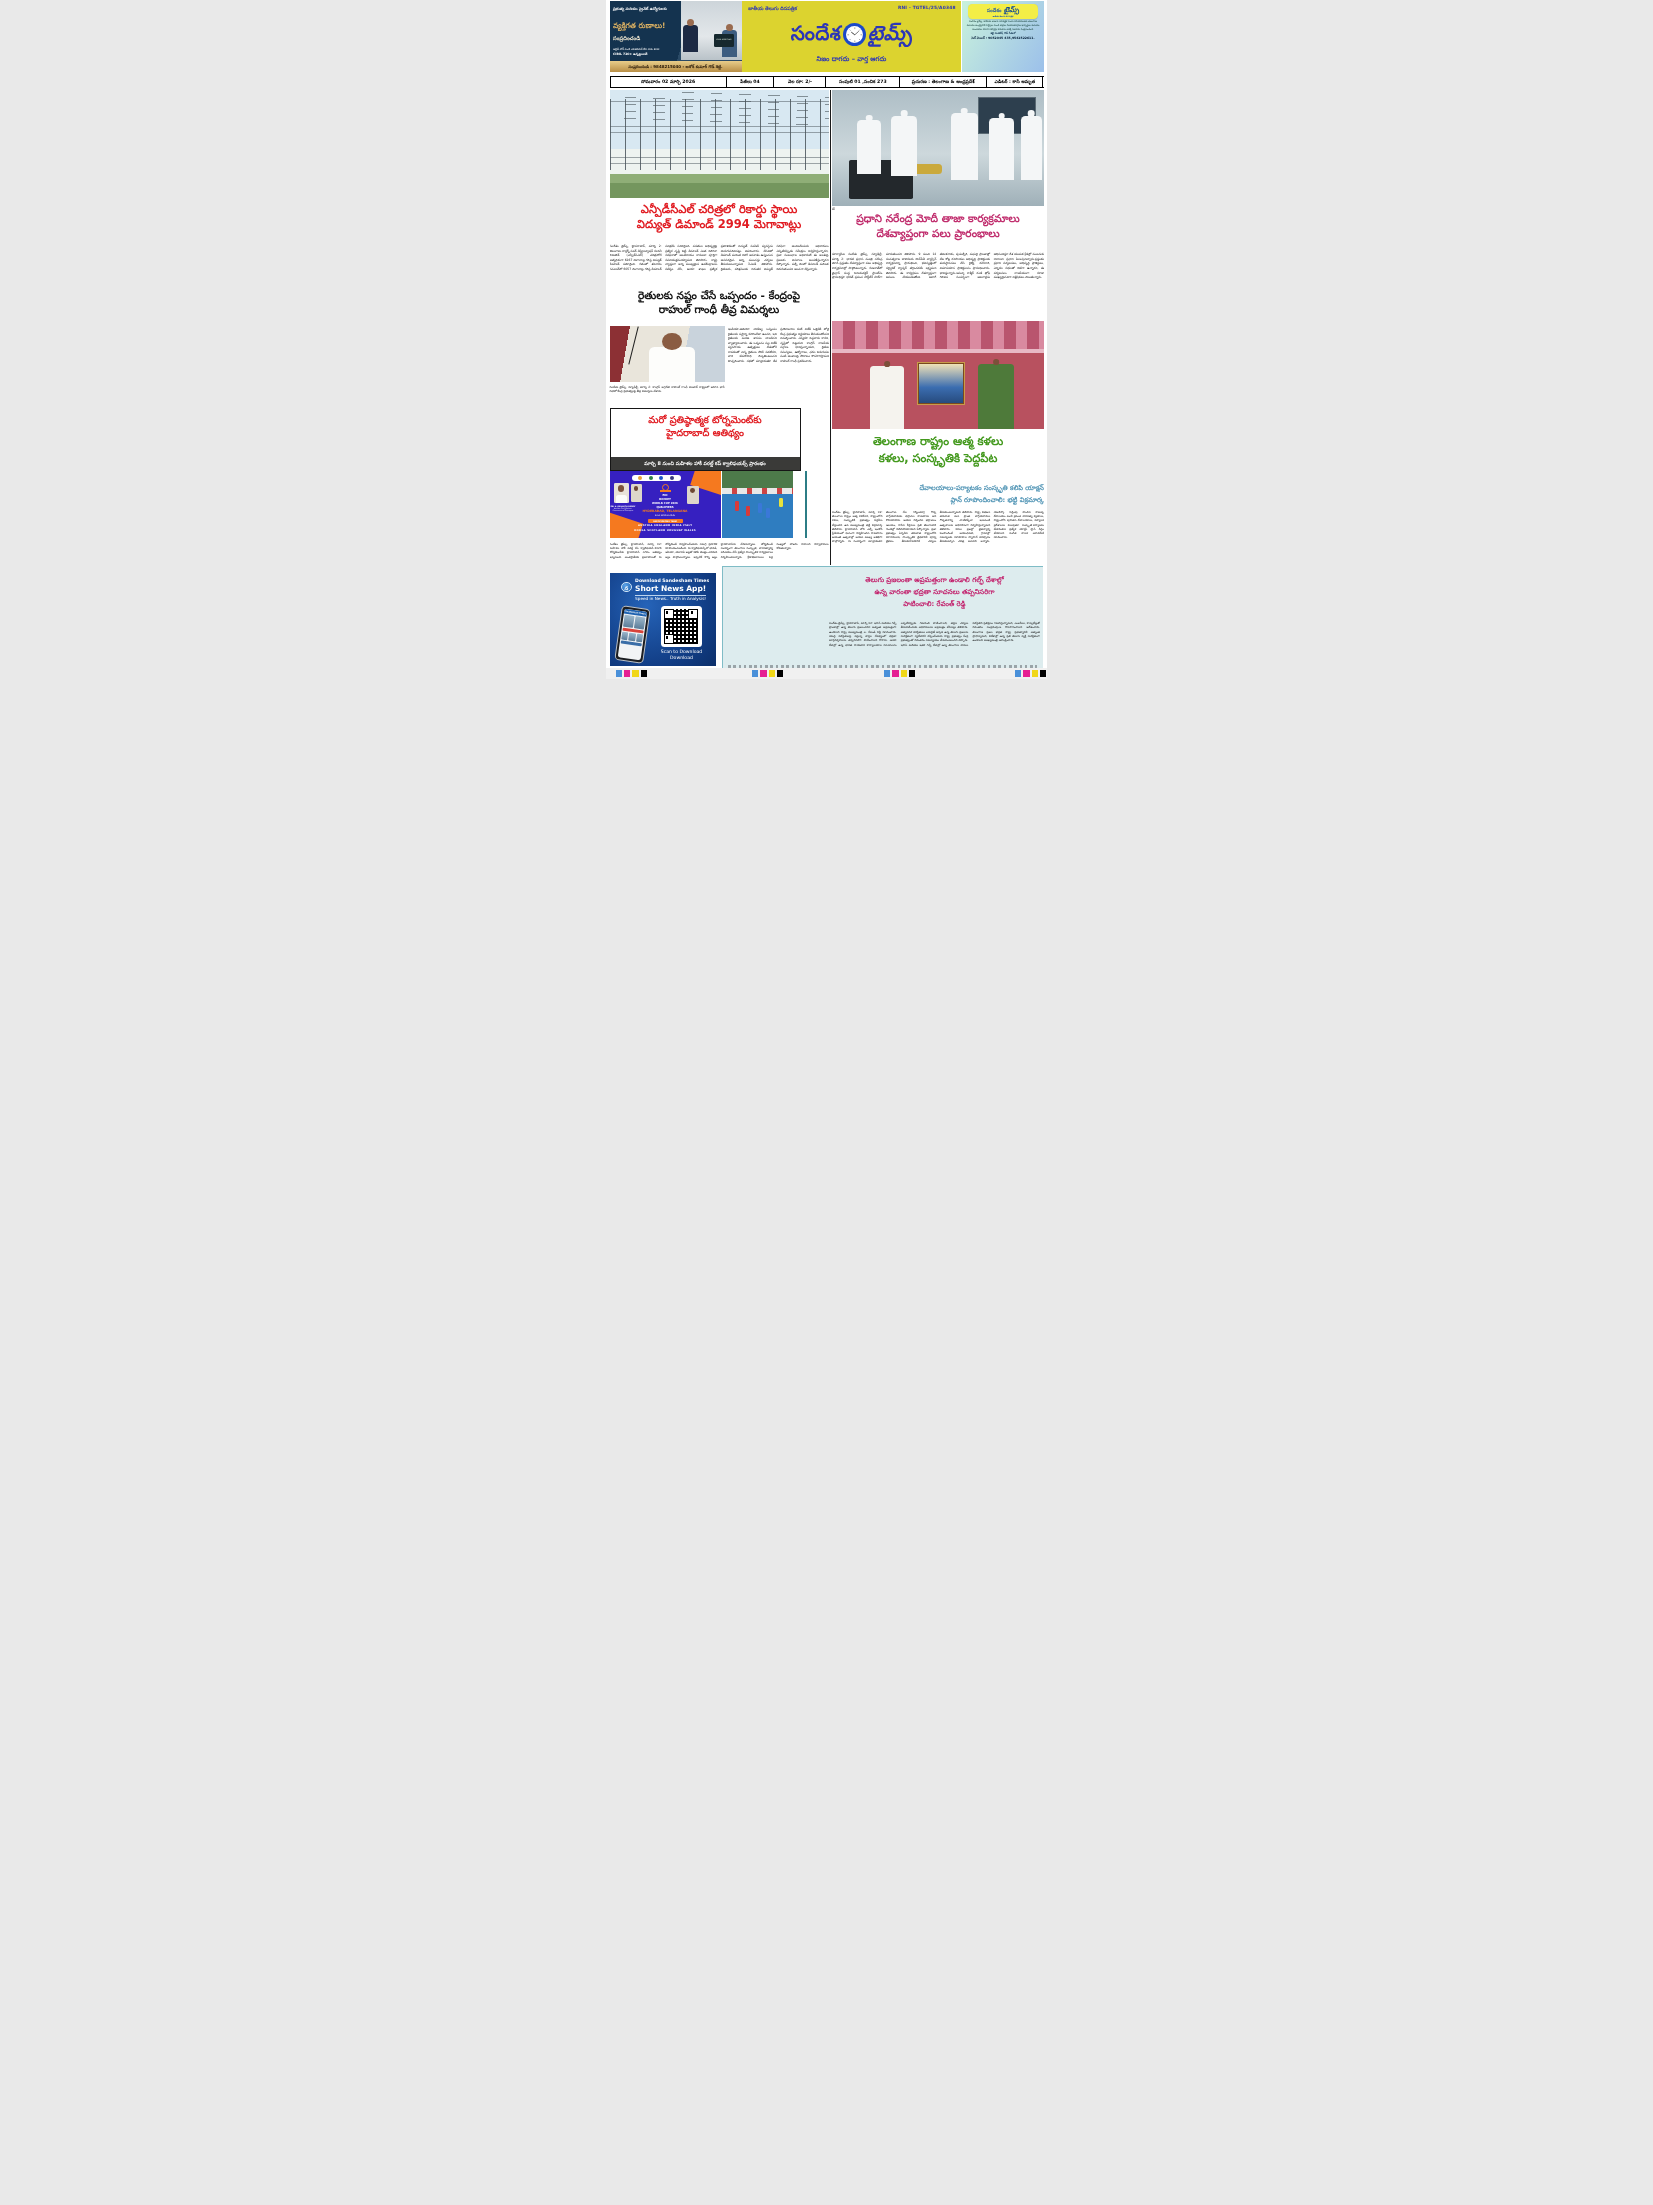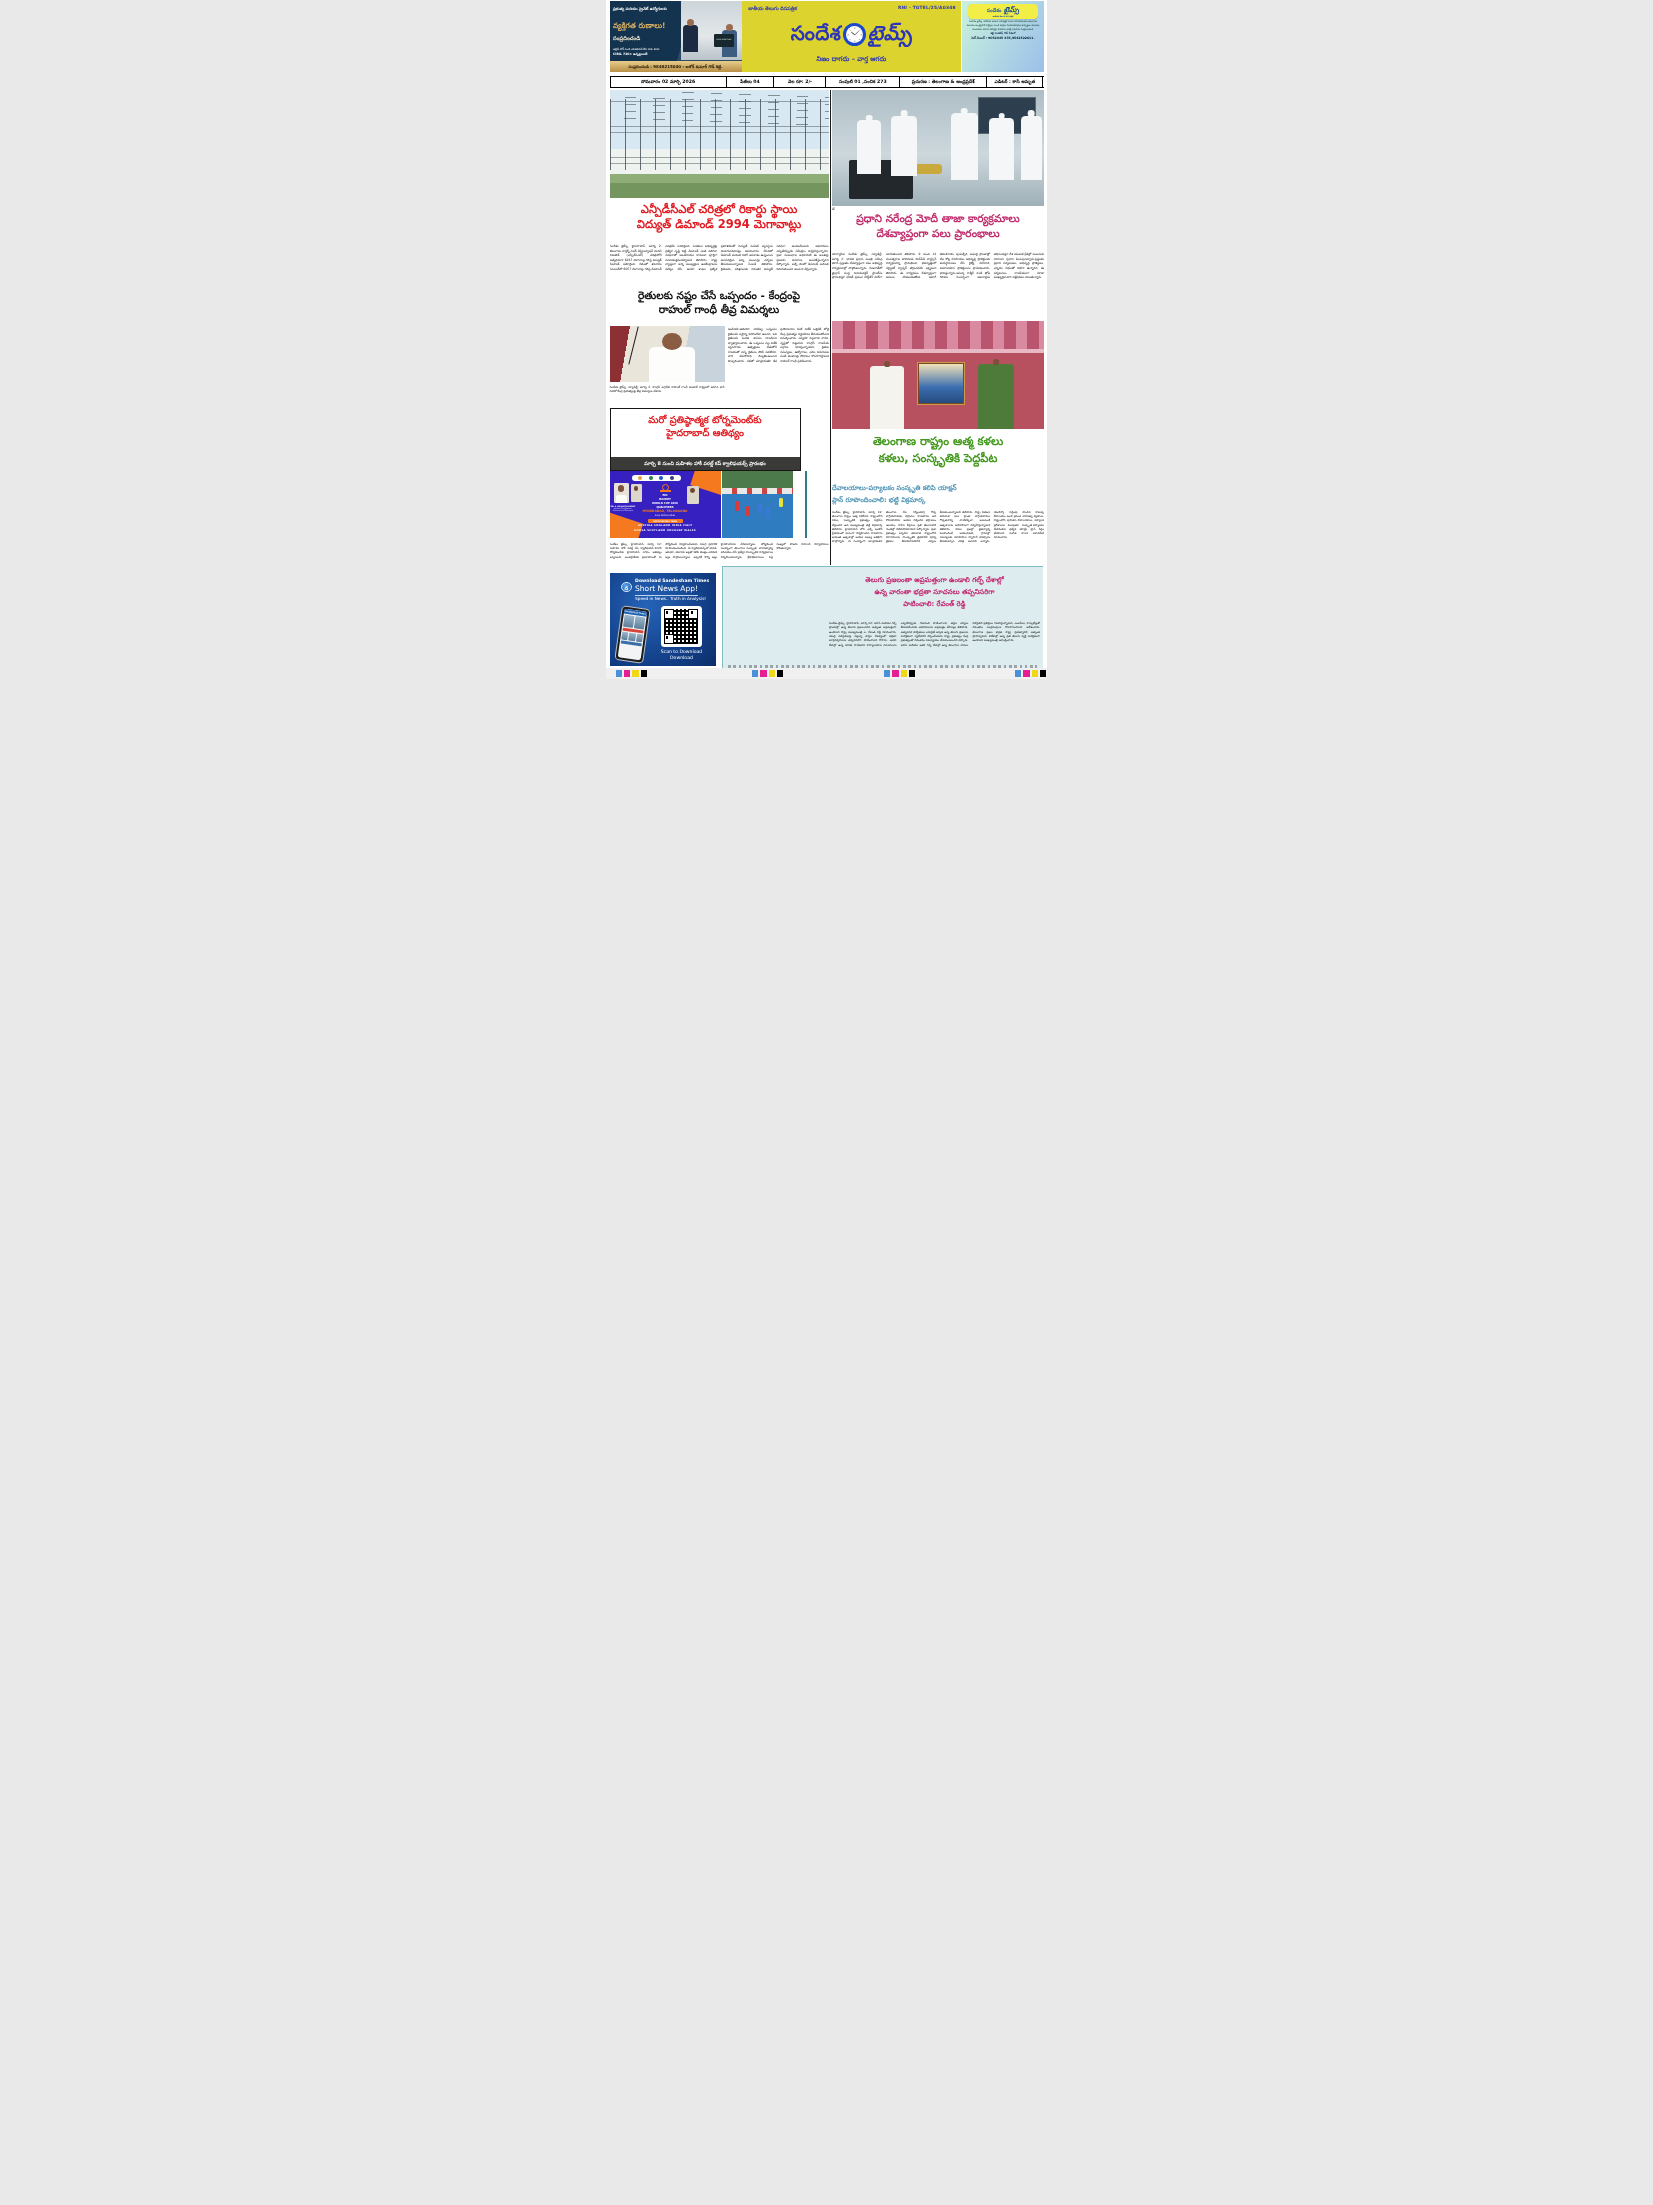--- a/index.html
+++ b/index.html
@@ -85,21 +85,21 @@
   .cap-rahul{left:3.5px;top:385px;width:115px;font-size:2.9px;line-height:1.45;color:#222;text-align:justify;}
   .hockey-box{left:3.5px;top:408px;width:191px;height:63px;border:1.3px solid #161616;background:#fff;}
   .h-hockey{left:0;top:3.5px;width:100%;color:#e11d23;font-size:9.7px;line-height:1.35;position:absolute;}
   .hockey-sub{position:absolute;left:0;bottom:0;width:100%;height:12.8px;background:#3a3a38;color:#fff;font-size:4.9px;font-weight:bold;text-align:center;line-height:12.8px;}
   .b-hockey{left:3.5px;top:542px;width:219px;height:27px;font-size:2.8px;line-height:1.5;}
   .tealline{left:199px;top:471px;width:1.8px;height:67px;background:#2c7d86;}
   .cap-modi{left:226px;top:207px;font-size:3.5px;color:#333;}
   .h-modi{left:226px;top:211px;width:212px;color:#c02d6d;font-size:10.6px;line-height:1.45;}
   .b-modi{left:226px;top:252px;width:212px;height:66px;font-size:3px;line-height:1.55;}
   .h-bhatti{left:226px;top:433px;width:212px;color:#43991d;font-size:11.5px;line-height:1.5;}
-  .sub-bhatti{left:226px;top:483px;width:212px;color:#4e93b4;font-size:6.6px;line-height:1.8;font-weight:bold;text-align:left;}
+  .sub-bhatti{left:226px;top:483px;width:212px;color:#4e93b4;font-size:6.6px;line-height:1.8;font-weight:bold;text-align:right;}
   .b-bhatti{left:226px;top:510px;width:212px;height:54px;font-size:2.8px;line-height:1.5;}
 
   
   .poster{left:3.5px;top:471px;width:111px;height:67px;background:#3620c0;overflow:hidden;}
   .poster .tr{position:absolute;right:-13.2px;top:-9.7px;width:40px;height:31px;background:#f5791f;transform:rotate(18deg);}
   .poster .bl{position:absolute;left:-15px;bottom:-11.5px;width:44px;height:34px;background:#f5791f;transform:rotate(18deg);}
   .p-logos{position:absolute;left:22px;top:3.5px;width:49px;height:6.6px;background:#fff;border-radius:3.5px;display:flex;align-items:center;justify-content:space-around;padding:0 2.6px;}
   .p-logos i{width:4px;height:4px;border-radius:50%;display:inline-block;}
   .p-q{position:absolute;left:52px;top:13.2px;width:7px;height:7px;border:1.3px solid #f5791f;border-radius:50%;}
   .p-q::after{content:"";position:absolute;left:-2.6px;top:5.3px;width:10.6px;height:1.3px;background:#f5791f;}
@@ -115,21 +115,21 @@
   .p-cm small{font-weight:normal;font-size:1.6px;display:block;}
   .p-g1{position:absolute;left:21px;top:13.2px;width:11.5px;height:17.6px;background:#ddd6ca;border-radius:1.3px;}
   .p-g1::before{content:"";position:absolute;left:3.1px;top:1.8px;width:4.9px;height:4.9px;border-radius:50%;background:#6d4733;}
   .p-g2{position:absolute;right:22px;top:15px;width:11.5px;height:17.6px;background:#ddd6ca;border-radius:1.3px;}
   .p-g2::before{content:"";position:absolute;left:3.1px;top:1.8px;width:4.9px;height:4.9px;border-radius:50%;background:#6d4733;}
 
   
   .app-ad{left:3.5px;top:573px;width:106px;height:93px;background:radial-gradient(circle at 35% 35%,#2563b8,#123e86 65%,#0c2f6a);overflow:hidden;color:#fff;}
   .app-t1{position:absolute;left:25.6px;top:5.3px;font-size:4.6px;font-weight:bold;}
   .app-logo{position:absolute;left:11.5px;top:8.8px;width:10.6px;height:10.6px;border-radius:50%;background:radial-gradient(circle at 35% 30%,#5aa2e8,#1b5fae);border:0.9px solid #cfe4f8;color:#fff;font-size:5.3px;font-weight:bold;text-align:center;line-height:10.6px;}
-  .app-t2{position:absolute;left:25.6px;top:10.6px;font-size:7.5px;font-weight:normal;border-bottom:0.4px solid #bcd4ee;padding-bottom:2px;}
+  .app-t2{position:absolute;left:25.6px;top:10.6px;font-size:7.5px;font-weight:bold;border-bottom:0.4px solid #bcd4ee;padding-bottom:2px;}
   .app-t3{position:absolute;left:25.6px;top:23px;font-size:4.2px;}
   .phone{position:absolute;left:8px;top:34px;width:29px;height:55px;background:#1c1e22;border-radius:4.4px;border:1.3px solid #b9bec4;transform:rotate(8deg);}
   .phone .scr{position:absolute;inset:1.8px;background:#f2f4f6;border-radius:2.6px;overflow:hidden;}
   .phone .hd{height:5.7px;background:#1e62b0;color:#fff;font-size:2px;font-weight:bold;text-align:center;line-height:5.7px;}
   .phone .row{display:flex;gap:0.9px;margin:0.9px;}
   .phone .cell{flex:1;height:11.5px;background:linear-gradient(180deg,#9db8cc,#5c7d99);border-radius:0.9px;}
   .phone .bar{height:3.5px;margin:0.9px;background:#d8433a;border-radius:0.9px;}
   .qr{position:absolute;left:51px;top:33px;width:41px;height:41px;background:#fff;border-radius:3.5px;padding:3.1px;}
   .qr .pat{position:absolute;inset:3.1px;background:repeating-linear-gradient(0deg,#000 0 1.8px,transparent 1.8px 4px),repeating-linear-gradient(90deg,#000 0 1.8px,#fff 1.8px 4px);}
   .qr .eye{position:absolute;width:8px;height:8px;border:1.8px solid #000;background:#fff;}

